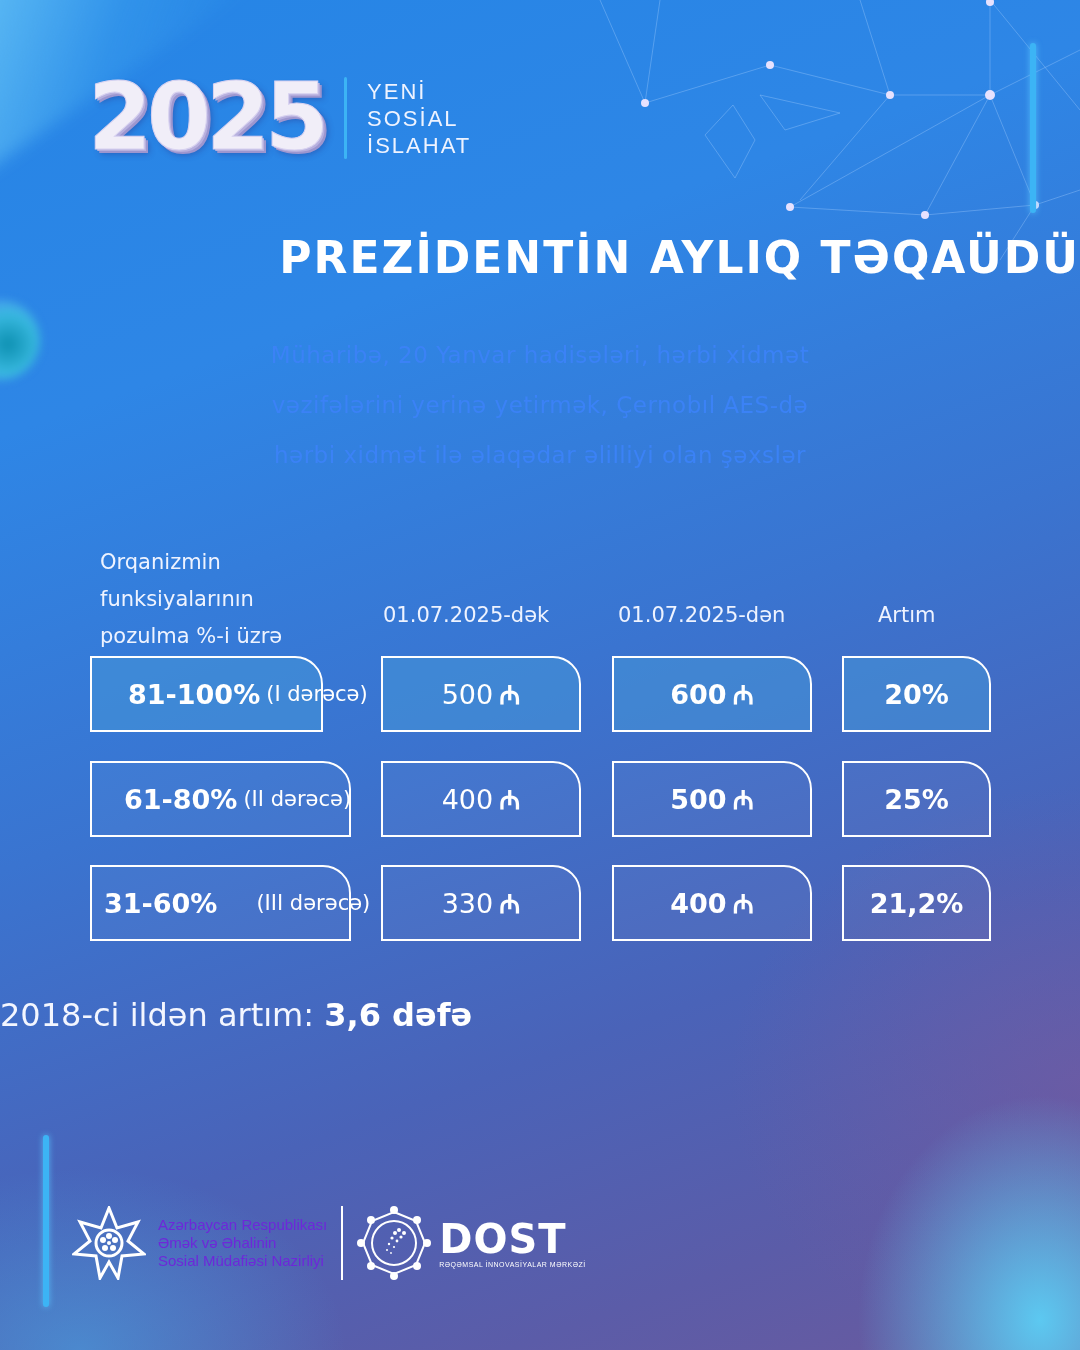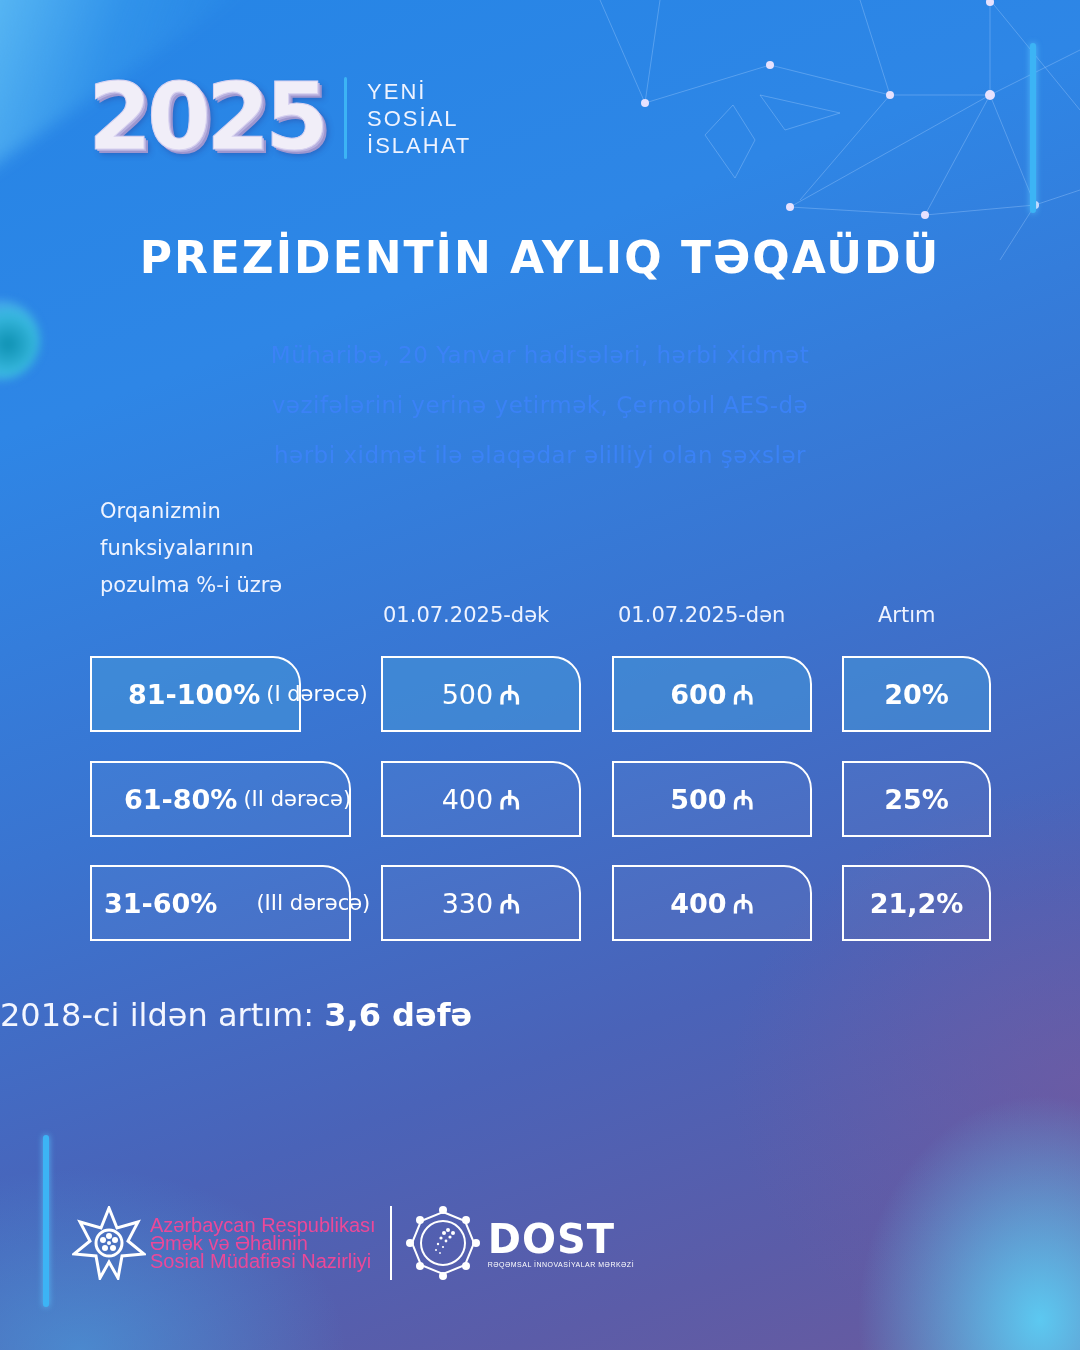--- a/index.html
+++ b/index.html
@@ -32,21 +32,21 @@
   .header { position: absolute; left: 88px; top: 72px; display: flex; align-items: center; }
   .year {
     font-family: "DejaVu Sans", sans-serif; font-weight: bold; font-size: 92px; letter-spacing: -5px;
     color: #f1eef8; line-height: 92px;
     text-shadow: 2px 2px 0 #b7b0de, 4px 4px 0 #9d96cf, 5px 5px 6px rgba(40,50,140,0.45);
     -webkit-text-stroke: 1px #d8d2f0;
   }
   .header-divider { width: 3px; height: 82px; background: #3cb4f5; margin-left: 20px; margin-right: 20px; border-radius: 2px; }
   .tagline { font-family: "Liberation Sans", sans-serif; font-size: 22px; letter-spacing: 2px; line-height: 27px; color: #eef3ff; }
   .title {
-    position: absolute; left: 0; right: 0; top: 232px; text-align: center;
+    position: absolute; left: 0; right: 0; top: 232px; text-align: right;
     font-family: "DejaVu Sans", sans-serif; font-weight: bold; font-size: 44px; letter-spacing: 2px;
   }
   .subtitle {
     position: absolute; left: 90px; right: 90px; top: 330px; text-align: center;
     font-family: "DejaVu Sans", sans-serif; font-size: 23px; line-height: 50px; letter-spacing: 0.5px; color: #3b82f6;
   }
   .col-header { position: absolute; font-family: "DejaVu Sans", sans-serif; font-size: 21px; line-height: 37px; color: #eef3ff; }
   .cell {
     position: absolute; height: 76px;
     border: 2px solid #ffffff; border-top-right-radius: 28px;
@@ -59,21 +59,21 @@
   .bold { font-weight: bold; }
   .light { font-weight: normal; }
   .degree { font-size: 21px; margin-left: 6px; }
   .manat { font-weight: bold; margin-left: 6px; font-size: 26px; }
   .footer-growth {
     position: absolute; left: 0; right: 0; top: 996px; text-align: left;
     font-family: "DejaVu Sans", sans-serif; font-size: 32px; color: #f3f6ff;
   }
   .footer-growth .bold { font-weight: bold; color: #ffffff; }
   .logos { position: absolute; left: 72px; top: 1206px; display: flex; align-items: center; }
-  .ministry-text { font-family: "Liberation Sans", sans-serif; font-size: 20px; line-height: 18px; margin-left: 4px; color: #ec4899; }
+  .ministry-text { font-family: "Liberation Sans", sans-serif; font-size: 15px; line-height: 18px; margin-left: 12px; color: #6d28d9; }
   .logo-divider { width: 2px; height: 74px; background: #ffffff; margin: 0 14px; }
   .dost-word { font-family: "DejaVu Sans", sans-serif; font-weight: bold; font-size: 40px; line-height: 40px; letter-spacing: 1px; }
   .dost-sub { font-family: "Liberation Sans", sans-serif; font-size: 7px; letter-spacing: 0.5px; margin-top: 2px; }
 </style>
 </head>
 <body>
 
 <div class="bg-layer">
   <div class="corner-glow"></div>
   <div class="orb"></div>
@@ -126,30 +126,30 @@
 </div>
 
 <h1 class="title">PREZİDENTİN AYLIQ TƏQAÜDÜ</h1>
 
 <div class="subtitle">
   <div>Müharibə, 20 Yanvar hadisələri, hərbi xidmət</div>
   <div>vəzifələrini yerinə yetirmək, Çernobıl AES-də</div>
   <div>hərbi xidmət ilə əlaqədar əlilliyi olan şəxslər</div>
 </div>
 
-<div class="col-header" style="left:100px; top:493px;">
+<div class="col-header" style="left:100px; top:544px;">
   <div>Orqanizmin</div>
   <div>funksiyalarının</div>
   <div>pozulma %-i üzrə</div>
 </div>
 <div class="col-header" style="left:383px; top:597px;">01.07.2025-dək</div>
 <div class="col-header" style="left:618px; top:597px;">01.07.2025-dən</div>
 <div class="col-header" style="left:878px; top:597px;">Artım</div>
 
-<div class="cell first row-0" style="left:90px; top:656px; width:211px;padding-left:36px;">
+<div class="cell first row-0" style="left:90px; top:656px; width:233px;padding-left:36px;">
   <span class="bold">81-100%</span>
   <span class="degree">(I dərəcə)</span>
 </div>
 <div class="cell row-0" style="left:381px; top:656px; width:200px;">
   <span class="light">500</span>
   <span class="manat">₼</span>
 </div>
 <div class="cell row-0" style="left:612px; top:656px; width:200px;">
   <span class="bold">600</span>
   <span class="manat">₼</span>

